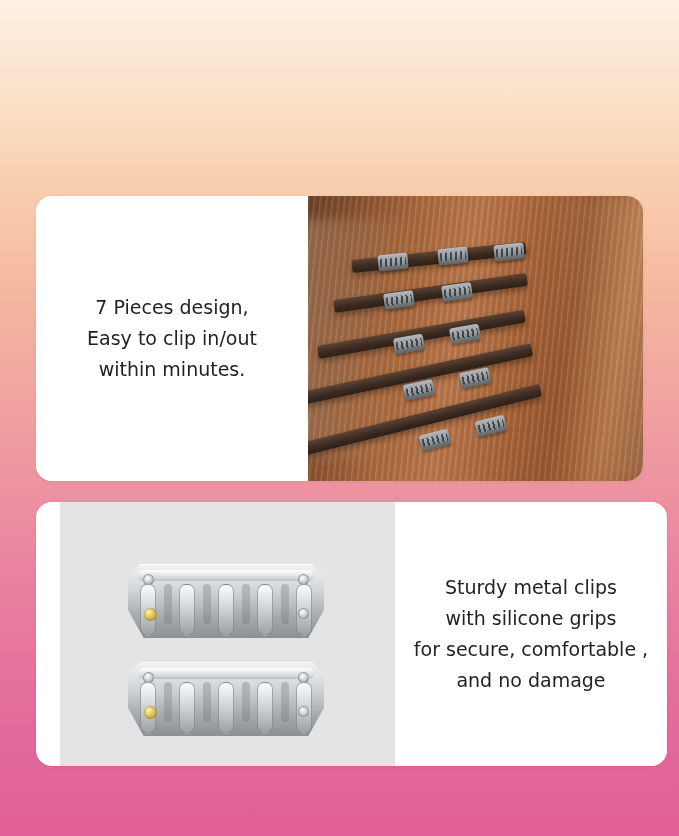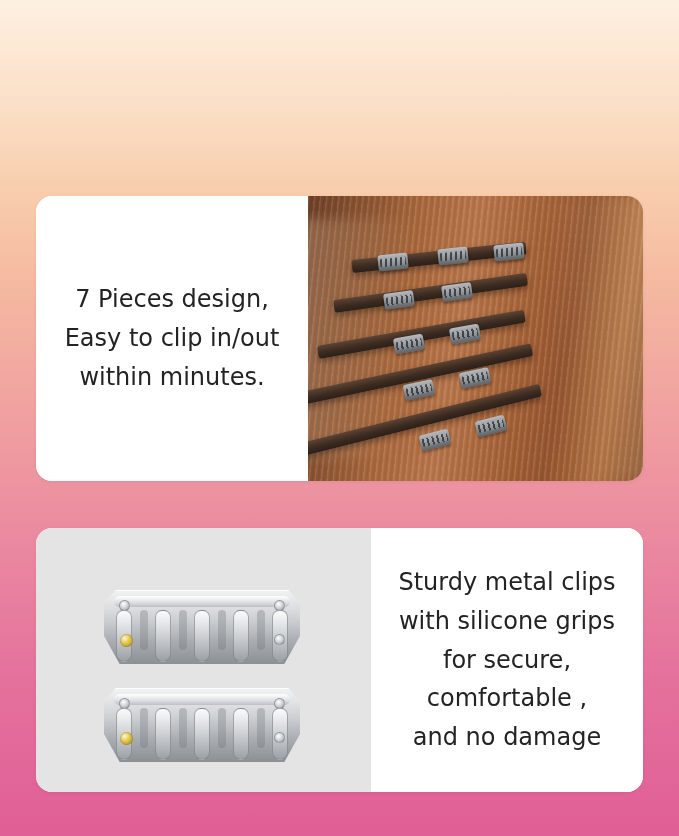--- a/index.html
+++ b/index.html
@@ -53,35 +53,36 @@
     background: #ffffff;
     box-shadow: 0 1px 4px rgba(0,0,0,0.06);
   }
 
   .card-top {
     top: 196px;
     height: 285px;
   }
 
   .card-bottom {
-    top: 528px;
+    top: 502px;
     height: 264px;
+    padding-left: 24px;
   }
 
   .panel-text {
     background: #ffffff;
     display: flex;
     align-items: center;
     justify-content: center;
     box-sizing: border-box;
   }
 
   .panel-text p {
     margin: 0;
-    font-size: 24px;
+    font-size: 19px;
     line-height: 1.62;
     color: #232323;
     text-align: center;
     font-family: "DejaVu Sans", sans-serif;
     font-weight: 400;
   }
 
   .card-top .panel-text { width: 272px; }
   .card-top .panel-image { width: 335px; }
   .card-bottom .panel-image { width: 335px; background: #e4e4e4; }

